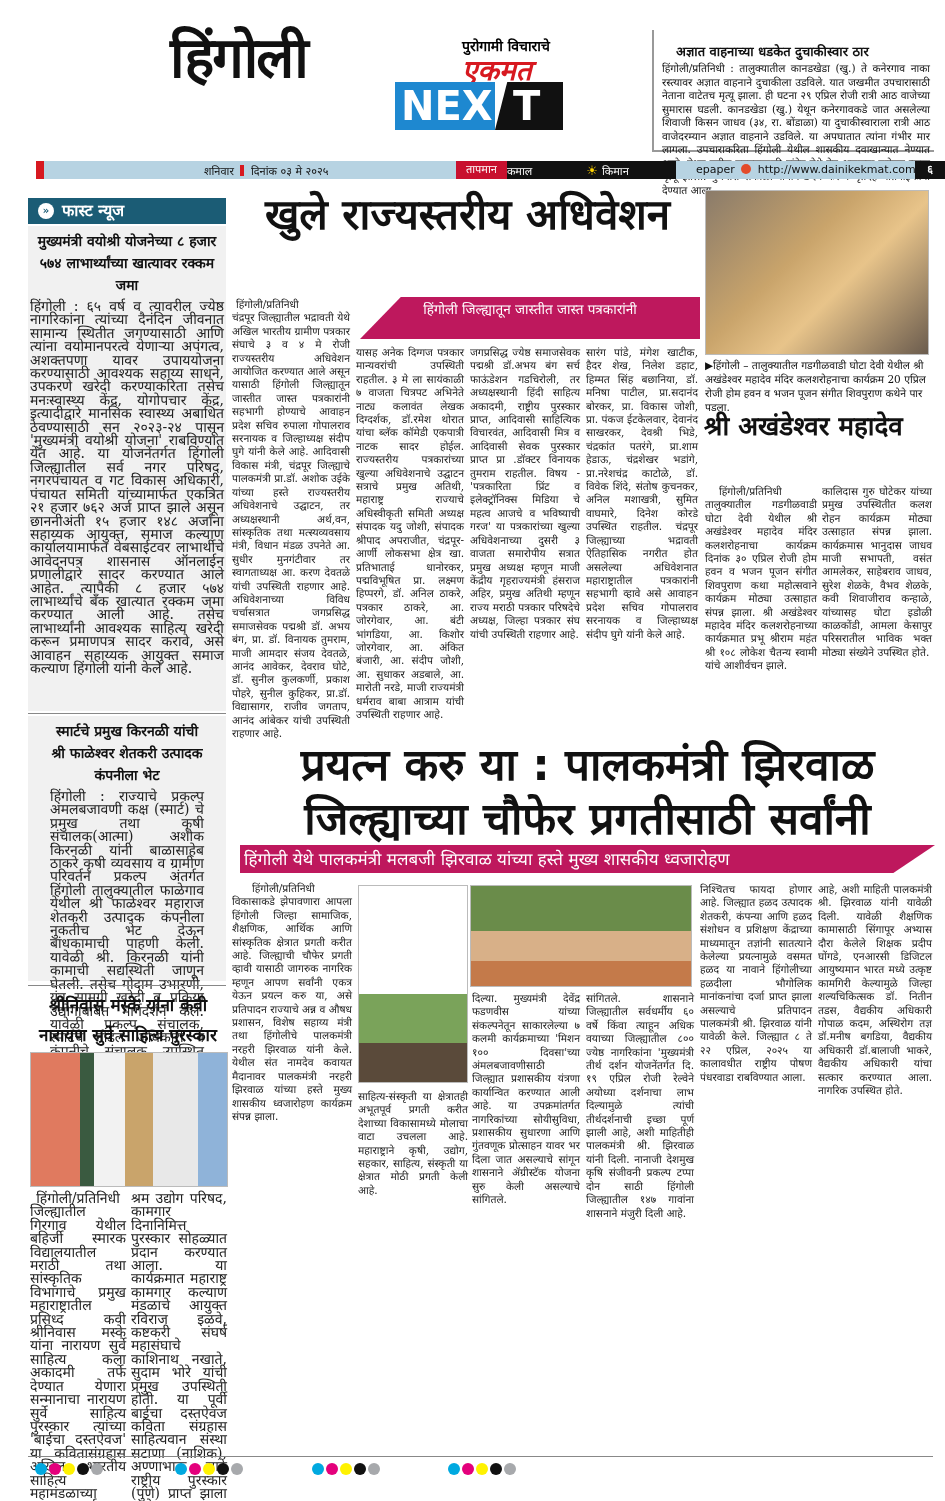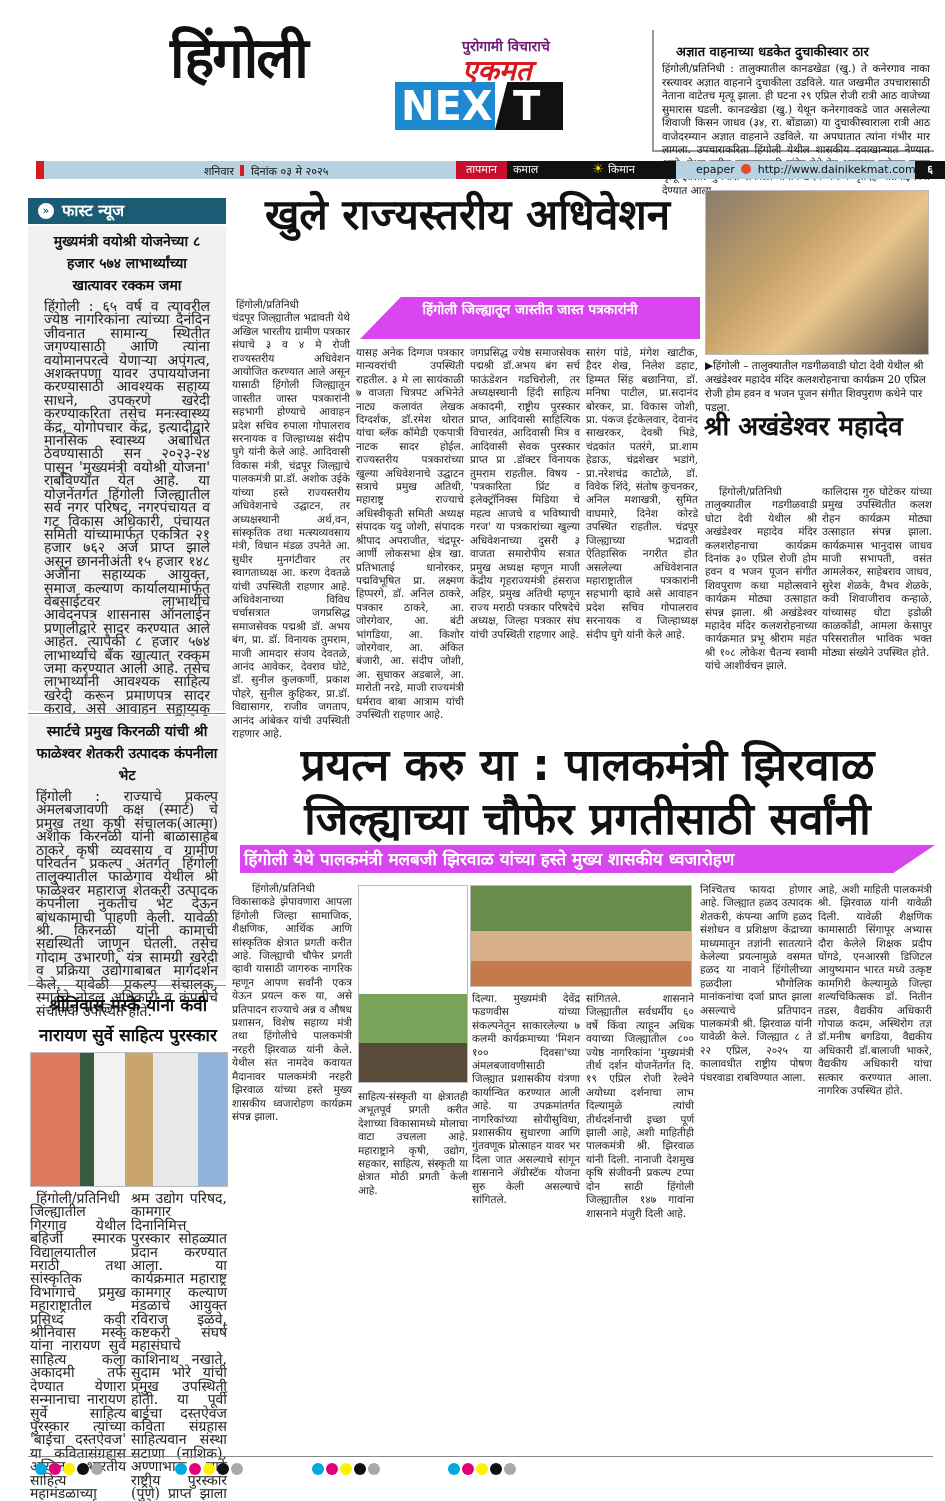--- a/index.html
+++ b/index.html
@@ -1,40 +1,40 @@
 <!DOCTYPE html>
 <html><head>
 <meta charset="utf-8">
 <style>
 *{box-sizing:border-box;margin:0;padding:0}
 body{width:945px;height:1501px;background:#fff;font-family:"DejaVu Serif",serif;color:#111;position:relative;overflow:hidden}
 .abs{position:absolute}
 .mast-hi{position:absolute;left:170px;top:30px;font-family:"DejaVu Sans",sans-serif;font-weight:900;font-size:56px;line-height:1;color:#111;letter-spacing:-2px}
-.tag-small{position:absolute;left:462px;top:36px;font-family:"DejaVu Sans",sans-serif;font-weight:bold;font-size:14px;color:#701a75}
+.tag-small{position:absolute;left:462px;top:36px;font-family:"DejaVu Sans",sans-serif;font-weight:bold;font-size:14px;color:#000000}
 .tag-big{position:absolute;left:462px;top:50px;font-family:"DejaVu Sans",sans-serif;font-weight:900;font-size:28px;color:#d71920;font-style:italic}
 .next{position:absolute;left:395px;top:82px;width:168px;height:48px;display:flex}
 .next .b{background:#1e88d0;color:#fff;font-family:"DejaVu Sans",sans-serif;font-weight:900;font-size:40px;line-height:48px;padding-left:6px;width:100px}
 .next .k{background:#111;color:#fff;font-family:"DejaVu Sans",sans-serif;font-weight:900;font-size:40px;line-height:48px;flex:1;clip-path:polygon(18% 0,100% 0,100% 100%,0 100%)}
 .brief{position:absolute;left:652px;top:30px;width:282px;height:122px;border-left:2px solid #999;border-bottom:2px solid #999;padding:12px 4px 0 8px}
 .brief h3{font-family:"DejaVu Sans",sans-serif;font-size:13px;font-weight:bold;margin-left:14px;margin-bottom:2px}
 .brief p{font-size:10.5px;line-height:13.5px;text-align:justify}
 .dateband{position:absolute;left:36px;top:161px;width:909px;height:18px;background:#b7d3e2;display:flex;align-items:center;font-size:11px;font-family:"DejaVu Sans",sans-serif}
 .dateband .red{position:absolute;left:0;top:0;width:8px;height:18px;background:#d71920}
 .date-txt{position:absolute;left:168px;top:2px}
-.temp{position:absolute;left:420px;top:0;width:220px;height:18px;background:#111;color:#fff;display:flex;align-items:flex-start;font-size:11px}
+.temp{position:absolute;left:420px;top:0;width:220px;height:18px;background:#111;color:#fff;display:flex;align-items:center;font-size:11px}
 .temp .lab{background:#c8102e;padding:0 10px;height:18px;line-height:18px}
 .epaper{position:absolute;left:660px;top:2px;font-size:11px}
 .pgno{position:absolute;right:0;top:0;width:30px;height:18px;background:#111;color:#fff;text-align:center;font-weight:bold;line-height:18px}
 .fast{position:absolute;left:28px;top:198px;width:198px;height:26px;background:#1b5c75;color:#fff;font-family:"DejaVu Sans",sans-serif;font-weight:bold;font-size:16px;line-height:26px;padding-left:10px}
 .fast .ic{display:inline-block;width:16px;height:16px;border-radius:50%;background:#fff;color:#1b5c75;font-size:10px;text-align:center;line-height:16px;margin-right:8px;vertical-align:2px}
 .leftcol{position:absolute;left:28px;width:198px;background:#f1f1f1}
 .lhead{font-family:"DejaVu Sans",sans-serif;font-weight:bold;font-size:14px;line-height:22px;text-align:center}
 .body{font-size:14px;line-height:13.4px;text-align:justify;color:#222}
 .main1{position:absolute;left:230px;top:190px;width:475px;text-align:center;font-family:"DejaVu Sans",sans-serif;font-weight:900;font-size:42px;line-height:50px}
-.redbar{position:absolute;background:#d946ef;color:#fff;font-family:"DejaVu Sans",sans-serif;font-weight:bold;text-align:center}
+.redbar{position:absolute;background:#be185d;color:#fff;font-family:"DejaVu Sans",sans-serif;font-weight:normal;text-align:center}
 .col{position:absolute;font-size:10.5px;line-height:13.4px;text-align:justify;color:#222}
 .photo{position:absolute;background:linear-gradient(135deg,#8a7b6a,#c9a46b 40%,#e8c48a 60%,#6b5c4e);border:1px solid #bbb}
 .cap{position:absolute;font-size:10.5px;line-height:14px}
 .rh{position:absolute;font-family:"DejaVu Sans",sans-serif;font-weight:bold;font-size:26px;line-height:36px}
 .main2{position:absolute;left:230px;top:738px;width:715px;text-align:center;font-family:"DejaVu Sans",sans-serif;font-weight:900;font-size:44px;line-height:54px}
 .rule{position:absolute;height:1px;background:#888}
 .dots{position:absolute;top:1463px;display:flex;gap:2px}
 .dots i{display:block;width:12px;height:12px;border-radius:50%}
 </style>
 </head>
@@ -57,42 +57,42 @@
 
 <div class="dateband">
   <div class="red"></div>
   <div class="date-txt">
     <span>शनिवार</span>
     <span style="display:inline-block;width:4px;height:11px;background:#d71920;margin:0 3px;vertical-align:-1px"></span>
     <span>दिनांक ०३ मे २०२५</span>
   </div>
   <div class="temp">
     <span class="lab">तापमान</span>
-    <span style="margin-left:6px">कमाल</span>
+    <span style="">कमाल</span>
     <span style="margin-left:54px;color:#ffd200;font-size:13px">☀</span>
     <span style="margin-left:4px">किमान</span>
   </div>
   <div class="epaper">
     <span>epaper</span>
     <span style="display:inline-block;width:10px;height:10px;border-radius:50%;background:#e34b2a;margin:0 3px;vertical-align:-1px"></span>
     <span>http://www.dainikekmat.com</span>
   </div>
   <div class="pgno">६</div>
 </div>
 
 <div class="fast"><span class="ic">»</span><span>फास्ट न्यूज</span></div>
 
-<div class="leftcol" style="top:226px;height:485px;padding:4px 16px">
+<div class="leftcol" style="top:226px;height:485px;padding:4px 2px">
   <div class="lhead">मुख्यमंत्री वयोश्री योजनेच्या ८ हजार ५७४ लाभार्थ्यांच्या खात्यावर रक्कम जमा</div>
   <p class="body" style="margin-top:4px">हिंगोली : ६५ वर्ष व त्यावरील ज्येष्ठ नागरिकांना त्यांच्या दैनंदिन जीवनात सामान्य स्थितीत जगण्यासाठी आणि त्यांना वयोमानपरत्वे येणाऱ्या अपंगत्व, अशक्तपणा यावर उपाययोजना करण्यासाठी आवश्यक सहाय्य साधने, उपकरणे खरेदी करण्याकरिता तसेच मनःस्वास्थ्य केंद्र, योगोपचार केंद्र, इत्यादीद्वारे मानसिक स्वास्थ्य अबाधित ठेवण्यासाठी सन २०२३-२४ पासून 'मुख्यमंत्री वयोश्री योजना' राबविण्यात येत आहे. या योजनेंतर्गत हिंगोली जिल्ह्यातील सर्व नगर परिषद, नगरपंचायत व गट विकास अधिकारी, पंचायत समिती यांच्यामार्फत एकत्रित २१ हजार ७६२ अर्ज प्राप्त झाले असून छाननीअंती १५ हजार १४८ अर्जांना सहाय्यक आयुक्त, समाज कल्याण कार्यालयामार्फत वेबसाईटवर लाभार्थीचे आवेदनपत्र शासनास ऑनलाईन प्रणालीद्वारे सादर करण्यात आले आहेत. त्यापैकी ८ हजार ५७४ लाभार्थ्यांचे बँक खात्यात रक्कम जमा करण्यात आली आहे. तसेच लाभार्थ्यांनी आवश्यक साहित्य खरेदी करून प्रमाणपत्र सादर करावे, असे आवाहन सहाय्यक आयुक्त समाज कल्याण हिंगोली यांनी केले आहे.</p>
 </div>
 
 <div class="rule" style="left:28px;top:713px;width:198px"></div>
 
-<div class="leftcol" style="top:716px;height:265px;padding:4px 8px">
+<div class="leftcol" style="top:716px;height:265px;padding:4px 22px">
   <div class="lhead">स्मार्टचे प्रमुख किरनळी यांची श्री फाळेश्वर शेतकरी उत्पादक कंपनीला भेट</div>
   <p class="body" style="margin-top:4px">हिंगोली : राज्याचे प्रकल्प अंमलबजावणी कक्ष (स्मार्ट) चे प्रमुख तथा कृषी संचालक(आत्मा) अशोक किरनळी यांनी बाळासाहेब ठाकरे कृषी व्यवसाय व ग्रामीण परिवर्तन प्रकल्प अंतर्गत हिंगोली तालुक्यातील फाळेगाव येथील श्री फाळेश्वर महाराज शेतकरी उत्पादक कंपनीला नुकतीच भेट देऊन बांधकामाची पाहणी केली. यावेळी श्री. किरनळी यांनी कामाची सद्यस्थिती जाणून घेतली. तसेच गोदाम उभारणी, यंत्र सामग्री खरेदी व प्रक्रिया उद्योगाबाबत मार्गदर्शन केले. यावेळी प्रकल्प संचालक, स्मार्टचे नोडल अधिकारी व कंपनीचे संचालक उपस्थित होते.</p>
 </div>
 
 <div class="rule" style="left:28px;top:985px;width:198px"></div>
 
 <div class="abs lhead" style="left:28px;top:990px;width:200px;font-size:17px;line-height:30px">श्रीनिवास मस्के यांना कवी नारायण सुर्वे साहित्य पुरस्कार</div>
 <div class="photo" style="left:30px;top:1052px;width:198px;height:135px;background:linear-gradient(90deg,#e07a5f 0 25%,#3a5a40 25% 32%,#f2f2f2 32% 48%,#c9a46b 48% 62%,#e8e8e8 62% 85%,#8fb3d9 85%)"></div>
 <div class="abs body" style="left:30px;top:1192px;width:96px">
   <div style="text-align:center">हिंगोली/प्रतिनिधी</div>

